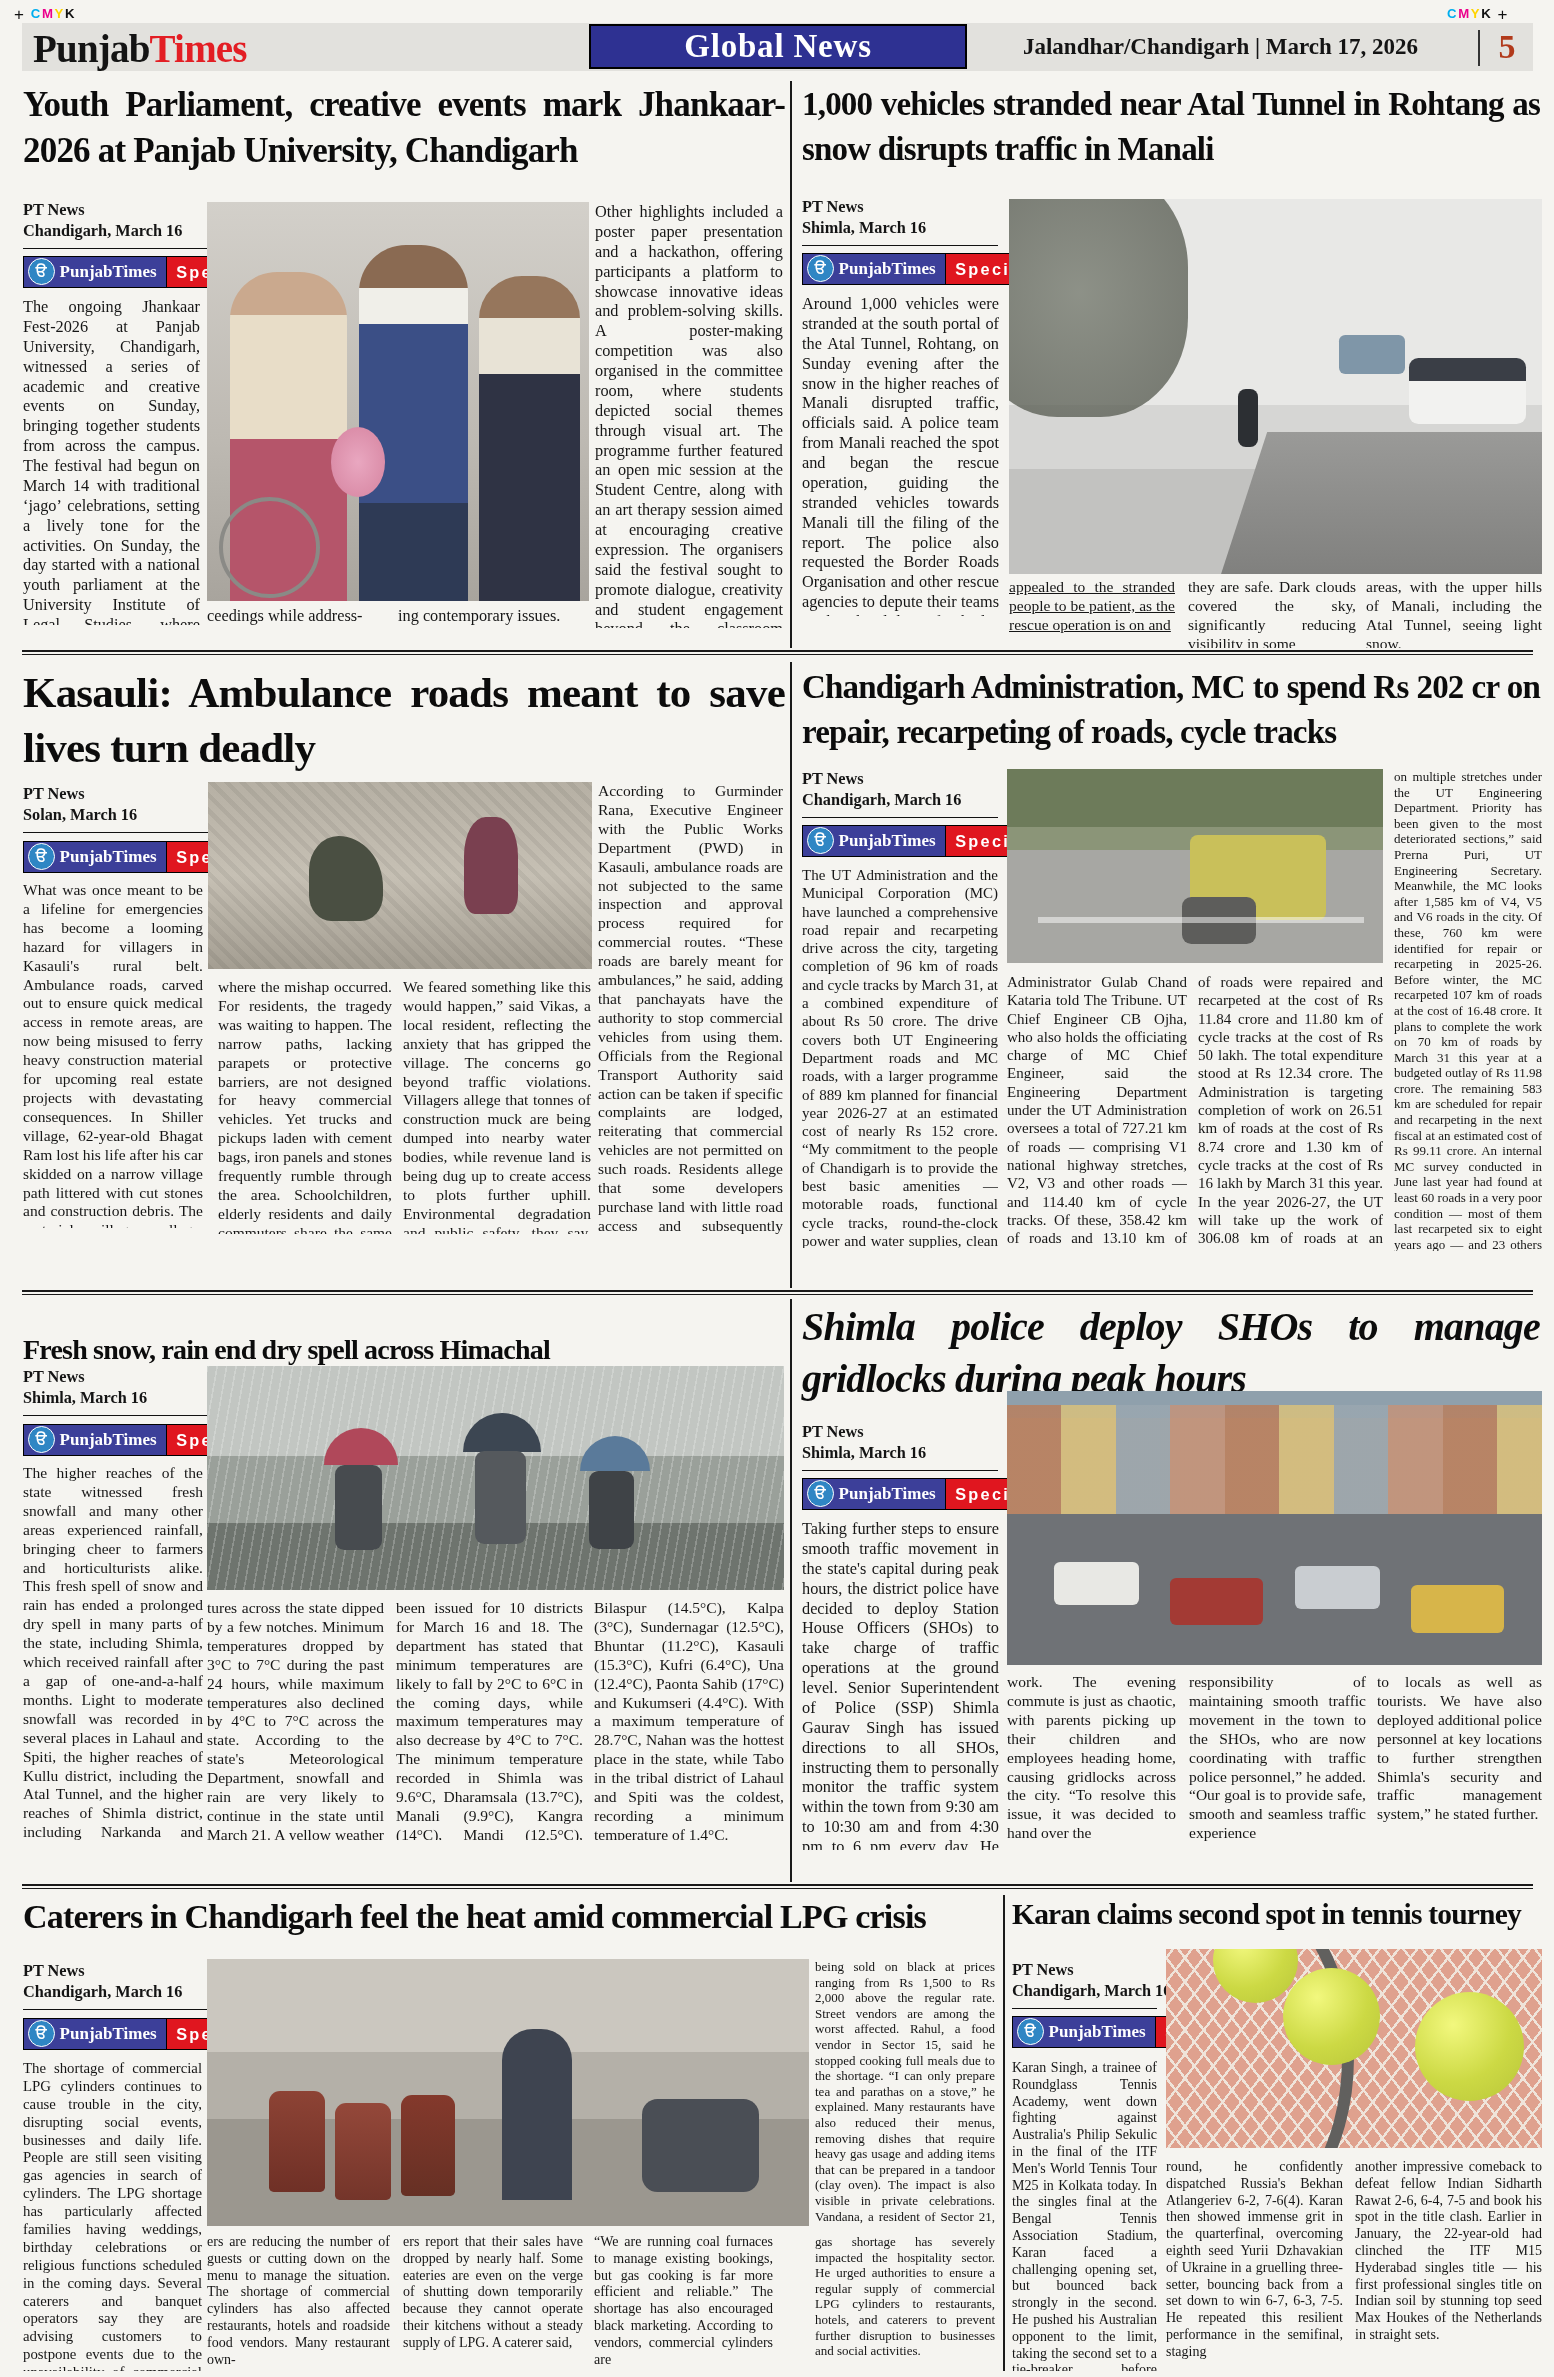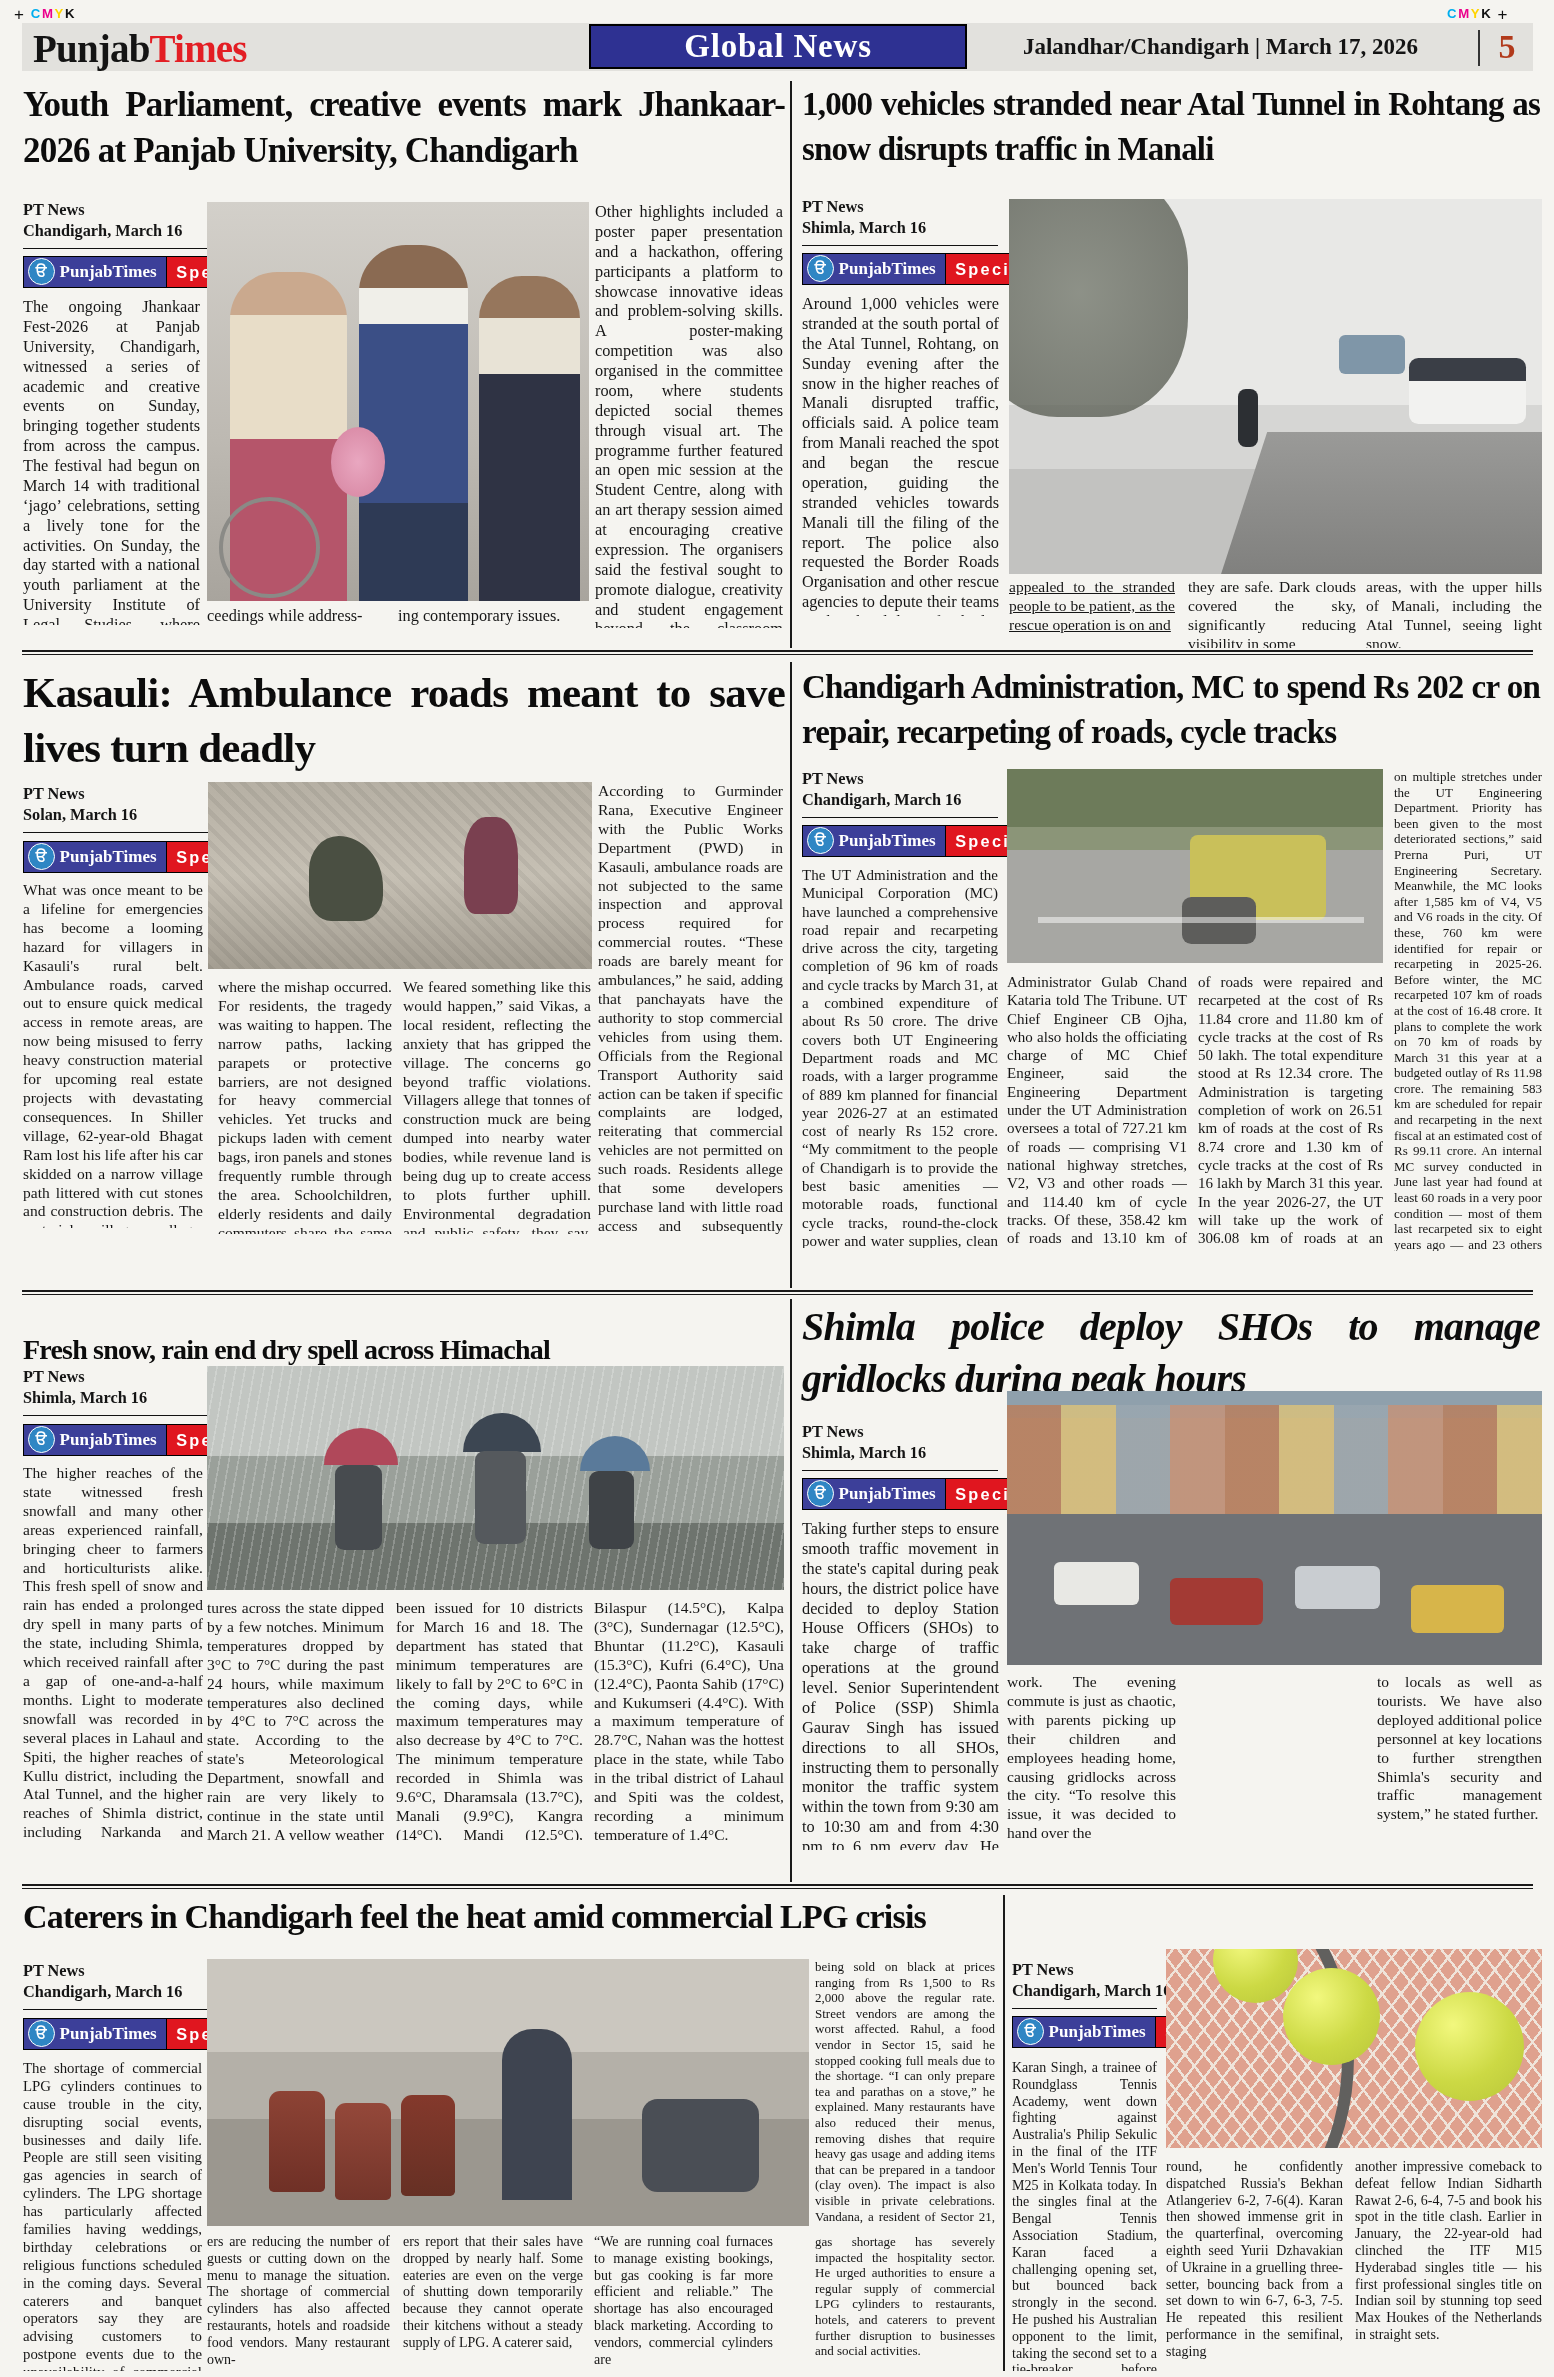--- a/index.html
+++ b/index.html
@@ -213,20 +213,21 @@
   </div>
   <div class="col" style="left:802px;top:1519px;width:197px;height:331px;font-size:16.3px;">Taking further steps to ensure smooth traffic movement in the state's capital during peak hours, the district police have decided to deploy Station House Officers (SHOs) to take charge of traffic operations at the ground level. Senior Superintendent of Police (SSP) Shimla Gaurav Singh has issued directions to all SHOs, instructing them to personally monitor the traffic system within the town from 9:30 am to 10:30 am and from 4:30 pm to 6 pm every day. He pointed out that traffic is particularly challenging during morning hours, with a surge in personal vehicles and public transport usage as people drop off kids at school and head to</div>
   <div class="photo" style="left:1007px;top:1391px;width:535px;height:274px;background:linear-gradient(180deg,#8fa0ac 0 10%,#b0a090 10% 45%,#6f7276 45%);">
     <div style="left:0;top:14px;width:100%;height:109px;background:repeating-linear-gradient(90deg,#b97f5e 0 54px,#d9c17c 54px 109px,#9aa7b0 109px 163px,#c4937a 163px 218px);opacity:.85;"></div>
     <div style="left:47px;top:171px;width:85px;height:43px;border-radius:6.2px;background:#e8e8e4;"></div>
     <div style="left:163px;top:187px;width:93px;height:47px;border-radius:6.2px;background:#a33a34;"></div>
     <div style="left:288px;top:175px;width:85px;height:43px;border-radius:6.2px;background:#c9cdd1;"></div>
     <div style="left:404px;top:194px;width:93px;height:48px;border-radius:6.2px;background:#d7b54a;"></div>
   </div>
   <div class="col" style="left:1007px;top:1673px;width:169px;height:177px;font-size:15.5px;">work. The evening commute is just as chaotic, with parents picking up their children and employees heading home, causing gridlocks across the city. “To resolve this issue, it was decided to hand over the</div>
+  <div class="col" style="left:1189px;top:1673px;width:177px;height:177px;font-size:15.5px;">responsibility of maintaining smooth traffic movement in the town to the SHOs, who are now coordinating with traffic police personnel,” he added. “Our goal is to provide safe, smooth and seamless traffic experience</div>
   <div class="col" style="left:1377px;top:1673px;width:165px;height:177px;font-size:15.5px;">to locals as well as tourists. We have also deployed additional police personnel at key locations to further strengthen Shimla's security and traffic management system,” he stated further.</div>
 
   <h2 class="headline" style="left:23px;top:1898px;width:968px;font-size:34px;white-space:nowrap;">Caterers in Chandigarh feel the heat amid commercial LPG crisis</h2>
   <div class="byline" style="left:23px;top:1960px;">
     <div class="src">PT News</div>
     <div class="place">Chandigarh, March 16</div>
     <div class="rule"></div>
   </div>
   <div class="badge" style="left:23px;top:2018px;">
     <span class="logo">
@@ -242,20 +243,21 @@
     <div style="left:194px;top:136px;width:54px;height:101px;border-radius:11px 11px 4.7px 4.7px;background:linear-gradient(180deg,#84392c,#663024);"></div>
     <div style="left:295px;top:70px;width:70px;height:171px;border-radius:31px 31px 0 0;background:#3e4450;"></div>
     <div style="left:435px;top:140px;width:117px;height:93px;border-radius:15.5px;background:#4a4e55;"></div>
   </div>
   <div class="col small" style="left:815px;top:1959px;width:180px;height:267px;">being sold on black at prices ranging from Rs 1,500 to Rs 2,000 above the regular rate. Street vendors are among the worst affected. Rahul, a food vendor in Sector 15, said he stopped cooking full meals due to the shortage. “I can only prepare tea and parathas on a stove,” he explained. Many restaurants have also reduced their menus, removing dishes that require heavy gas usage and adding items that can be prepared in a tandoor (clay oven). The impact is also visible in private celebrations. Vandana, a resident of Sector 21, said she had to postpone her son's birthday party after a restaurant declined to serve the full menu for want of LPG. Meanwhile, sales of electric heaters, induction cooktops and traditional stoves have surged in the city, with prices rising due to the increased demand. A hotelier said the</div>
   <div class="col mid" style="left:207px;top:2234px;width:183px;height:137px;">ers are reducing the number of guests or cutting down on the menu to manage the situation. The shortage of commercial cylinders has also affected restaurants, hotels and roadside food vendors. Many restaurant own-</div>
   <div class="col mid" style="left:403px;top:2234px;width:180px;height:137px;">ers report that their sales have dropped by nearly half. Some eateries are even on the verge of shutting down temporarily because they cannot operate their kitchens without a steady supply of LPG. A caterer said,</div>
   <div class="col mid" style="left:594px;top:2234px;width:179px;height:137px;">“We are running coal furnaces to manage existing bookings, but gas cooking is far more efficient and reliable.” The shortage has also encouraged black marketing. According to vendors, commercial cylinders are</div>
   <div class="col small" style="left:815px;top:2234px;width:180px;height:137px;">gas shortage has severely impacted the hospitality sector. He urged authorities to ensure a regular supply of commercial LPG cylinders to restaurants, hotels, and caterers to prevent further disruption to businesses and social activities.</div>
 
+  <h2 class="headline" style="left:1012px;top:1898px;width:530px;font-size:29.5px;white-space:nowrap;">Karan claims second spot in tennis tourney</h2>
   <div class="byline" style="left:1012px;top:1959px;">
     <div class="src">PT News</div>
     <div class="place">Chandigarh, March 16</div>
     <div class="rule" style="width:145px;"></div>
   </div>
   <div class="badge" style="left:1012px;top:2016px;">
     <span class="logo">
         <span class="circ">ੳ</span>
       </span>
     <span class="brand-t">PunjabTimes</span>

